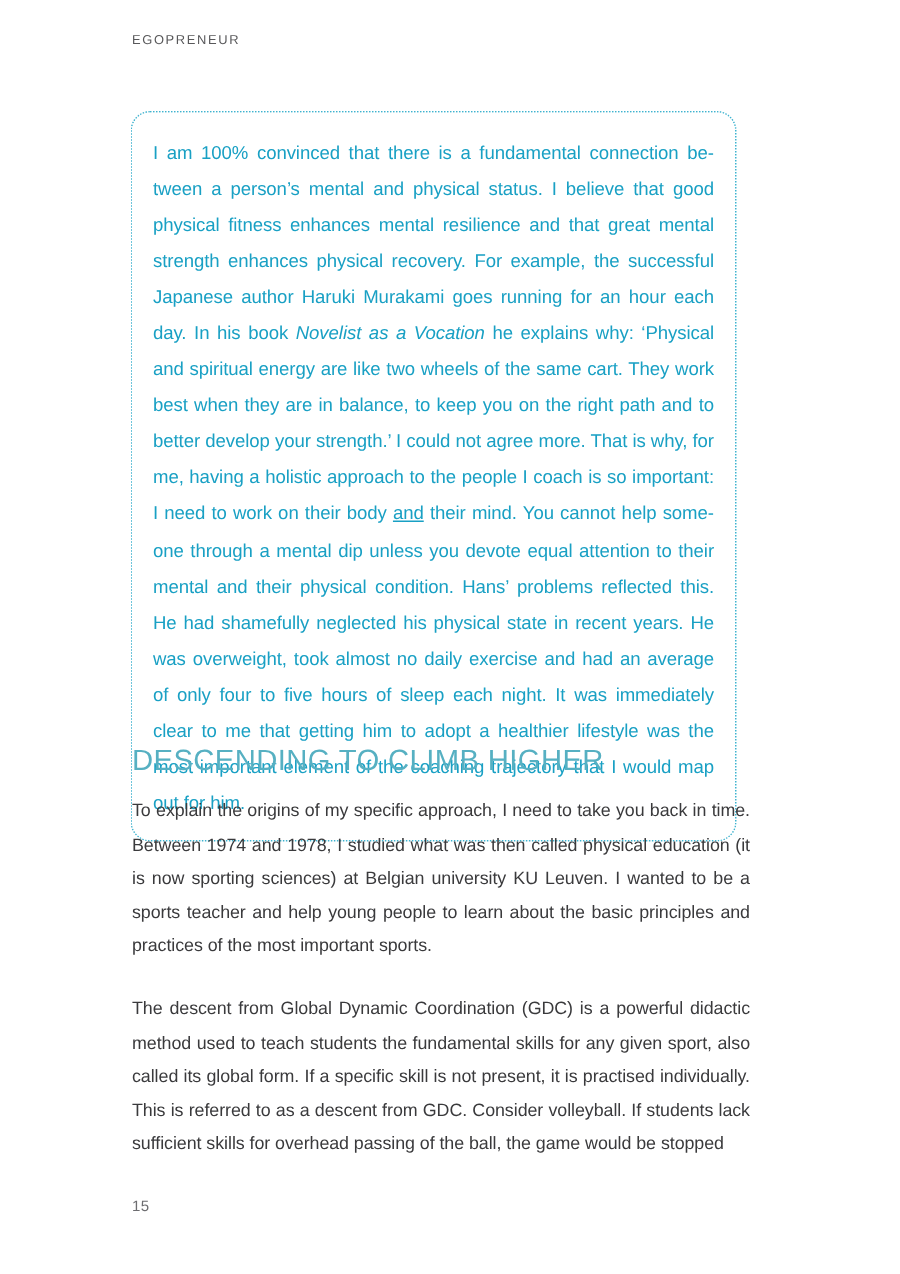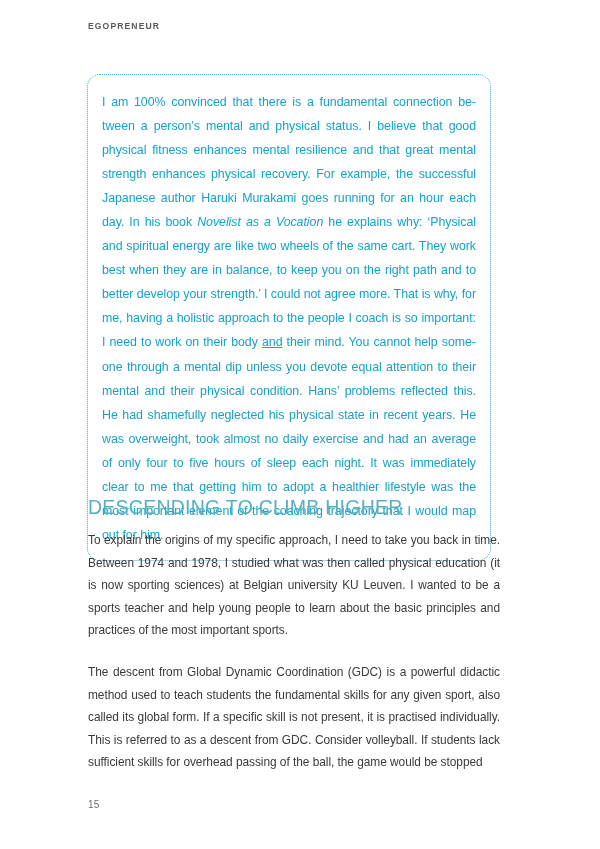--- a/index.html
+++ b/index.html
@@ -23,21 +23,21 @@
   }
 
   
   .running-head {
     position: absolute;
     left: 88px;
     top: 21px;
     font-size: 8.6px;
     letter-spacing: 1.1px;
     color: #58585a;
-    font-weight: 700;
+    font-weight: 400;
     white-space: nowrap;
   }
 
   
   .callout {
     position: absolute;
     left: 87px;
     top: 74px;
     width: 404px;
     box-sizing: border-box;

